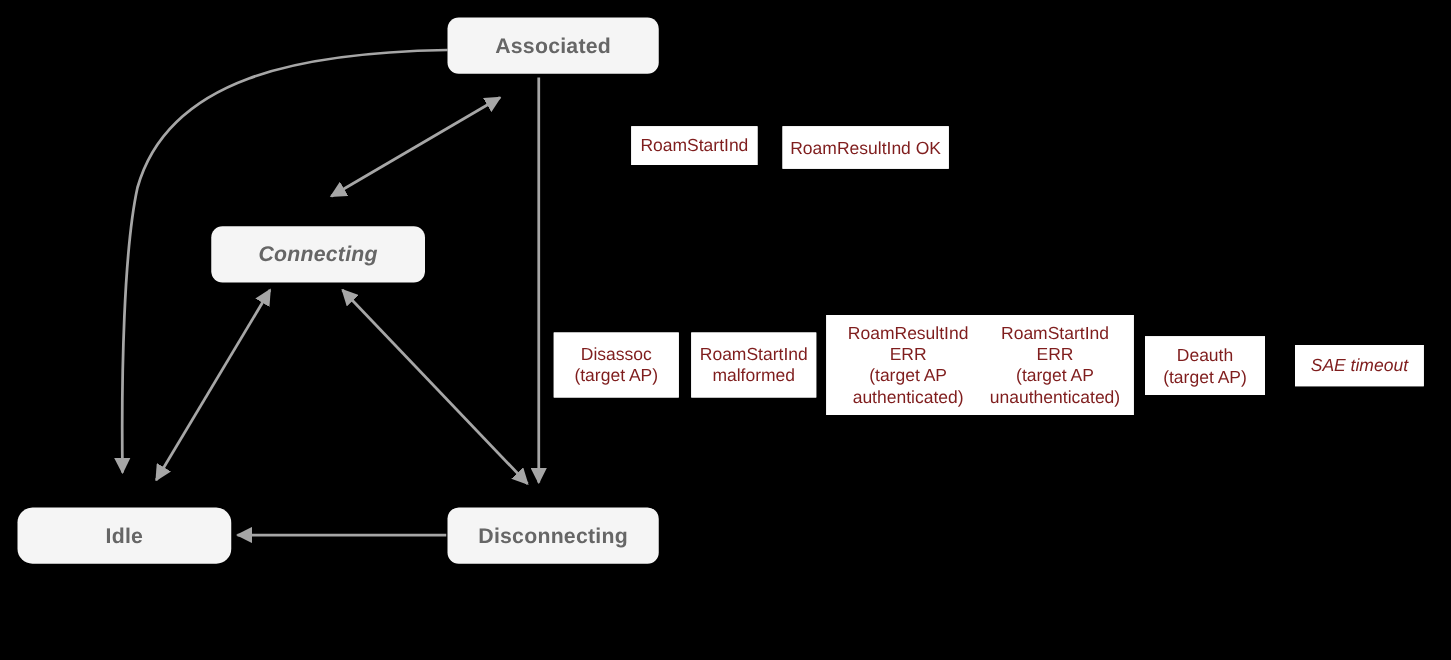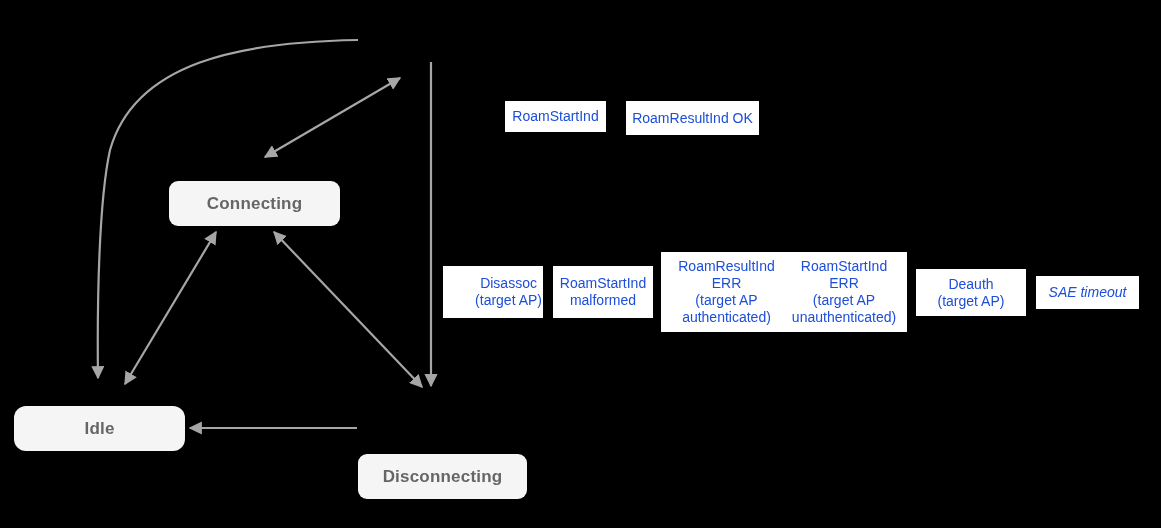--- a/index.html
+++ b/index.html
@@ -47,21 +47,21 @@
     position: absolute;
     box-sizing: border-box;
     background: #ffffff;
     border: 1px solid #ffffff;
     display: flex;
     align-items: center;
     justify-content: center;
     text-align: center;
     font-size: 14px;
     line-height: 17px;
-    color: #1d4ed8;
+    color: #7f1d1d;
     z-index: 3;
     white-space: pre-line;
   }
 </style>
 </head>
 <body>
 
 <div id="canvas">
 
   <svg id="edges" viewBox="0 0 1161 528" width="1161" height="528" xmlns="http://www.w3.org/2000/svg">
@@ -77,43 +77,46 @@
 
     <path d="M 431 62 L 431 386" fill="none" stroke="#a6a6a6" stroke-width="2.2" marker-end="url(#arrow)"></path>
 
     <path d="M 216 232 L 125 384" fill="none" stroke="#a6a6a6" stroke-width="2.2" marker-start="url(#arrow)" marker-end="url(#arrow)"></path>
 
     <path d="M 274 232 L 422 387" fill="none" stroke="#a6a6a6" stroke-width="2.2" marker-start="url(#arrow)" marker-end="url(#arrow)"></path>
 
     <path d="M 357 428 L 190 428" fill="none" stroke="#a6a6a6" stroke-width="2.2" marker-end="url(#arrow)"></path>
   </svg>
 
+  <div class="state-node" style="left:358px; top:14px; width:169px; height:45px;">
+    <span>Associated</span>
+  </div>
 
-  <div class="state-node" style="left:169px; top:181px; width:171px; height:45px;">
+  <div class="state-node" style="left:169px; top:181px; width:171px; height:45px;font-style:italic;">
     <span>Connecting</span>
   </div>
 
 
   <div class="state-node" style="left:14px; top:406px; width:171px; height:45px;border-radius:12px;">
     <span>Idle</span>
   </div>
 
-  <div class="state-node" style="left:358px; top:406px; width:169px; height:45px;margin-top:48px;">
+  <div class="state-node" style="left:358px; top:406px; width:169px; height:45px;">
     <span>Disconnecting</span>
   </div>
 
   <div class="event-box" style="left:505px; top:101px; width:101px; height:31px;">
     <span>RoamStartInd</span>
   </div>
 
   <div class="event-box" style="left:626px; top:101px; width:133px; height:34px;">
     <span>RoamResultInd OK</span>
   </div>
 
-  <div class="event-box" style="left:443px; top:266px; width:100px; height:52px;justify-content:flex-end;">
+  <div class="event-box" style="left:443px; top:266px; width:100px; height:52px;">
     <span>Disassoc
 (target AP)</span>
   </div>
 
   <div class="event-box" style="left:553px; top:266px; width:100px; height:52px;">
     <span>RoamStartInd
 malformed</span>
   </div>
 
   <div class="event-box" style="left:661px; top:252px; width:131px; height:80px;">
@@ -123,21 +126,21 @@
 authenticated)</span>
   </div>
 
   <div class="event-box" style="left:781px; top:252px; width:126px; height:80px;">
     <span>RoamStartInd
 ERR
 (target AP
 unauthenticated)</span>
   </div>
 
-  <div class="event-box" style="left:916px; top:269px; width:110px; height:47px;">
+  <div class="event-box" style="left:916px; top:269px; width:96px; height:47px;">
     <span>Deauth
 (target AP)</span>
   </div>
 
   <div class="event-box" style="left:1036px; top:276px; width:103px; height:33px;font-style:italic;">
     <span>SAE timeout</span>
   </div>
 
 </div>
 

